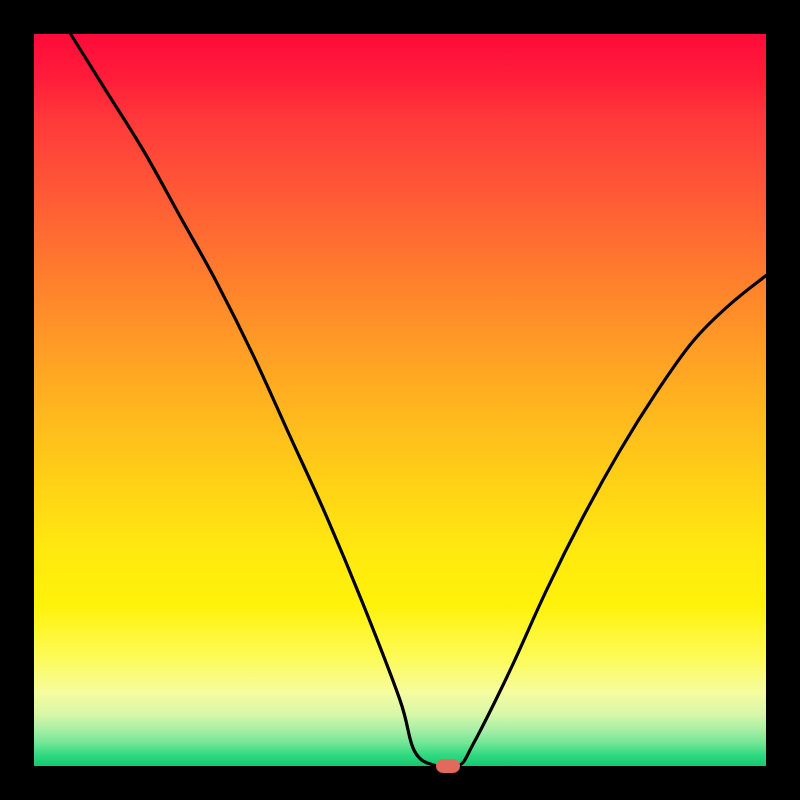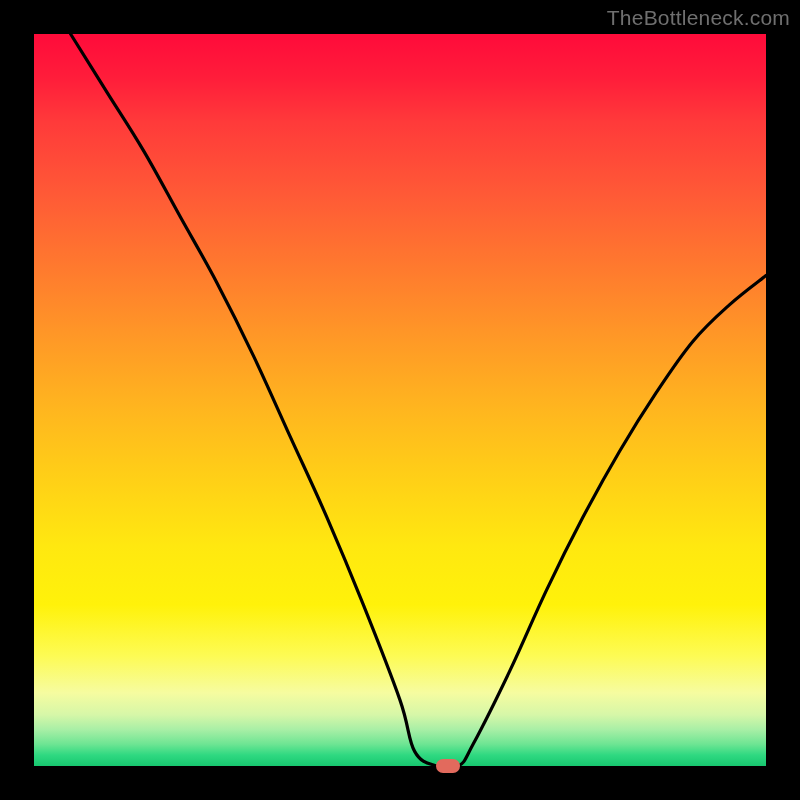--- a/index.html
+++ b/index.html
@@ -70,21 +70,20 @@
     border-radius: 7px;
     background: #e26a5d;
     transform: translate(-50%, -50%);
   }
 </style>
 </head>
 <body>
 
 <div class="frame">
 
-  <div class="watermark">TheBottleneck.com</div>
 
   <div class="plot-area">
 
     <svg class="curve" viewBox="0 0 732 732" preserveAspectRatio="none">
       <path d="M 36.6 0 C 43.188 10.54079999999999, 60.02400000000001 37.478399999999944, 73.2 58.559999999999945 C 86.376 79.64159999999995, 96.624 94.7208, 109.8 117.12 C 122.976 139.5192, 133.22400000000002 159.2832, 146.4 183 C 159.576 206.7168, 169.824 223.8456, 183 248.88 C 196.176 273.9144, 206.424 294.4104, 219.6 322.08 C 232.77599999999998 349.7496, 243.024 373.6128, 256.2 402.59999999999997 C 269.376 431.58719999999994, 279.624 452.8152, 292.8 483.12 C 305.976 513.4248, 316.22400000000005 538.02, 329.40000000000003 570.96 C 342.576 603.9000000000001, 356.7768 639.768, 366 666.12 C 375.2232 692.472, 374.05199999999996 705.5016, 380.64 717.36 C 387.228 729.2184, 394.69440000000003 729.3648000000001, 402.6 732 C 410.5056 734.6351999999999, 417.972 735.9528, 424.55999999999995 732 C 431.1479999999999 728.0472, 429.97679999999997 727.1687999999999, 439.2 710.04 C 448.4232 692.9112, 462.624 664.5096000000001, 475.8 636.84 C 488.976 609.1704, 499.224 583.9895999999999, 512.4 556.3199999999999 C 525.576 528.6504, 535.824 508.1544, 549 483.12 C 562.176 458.0856, 572.424 439.6392, 585.6 417.24 C 598.7760000000001 394.8408, 609.0239999999999 378.444, 622.1999999999999 358.68 C 635.376 338.916, 645.624 323.25120000000004, 658.8000000000001 307.44000000000005 C 671.9760000000001 291.62880000000007, 682.2239999999999 282.6984, 695.4 270.84 C 708.576 258.98159999999996, 725.412 246.83039999999994, 732 241.55999999999995" fill="none" stroke="#000" stroke-width="3.2" stroke-linejoin="round" stroke-linecap="round"></path>
     </svg>
 
     <div class="on-curve-marker" style="left: 413.58px; top: 732px;"></div>
 
   </div>

